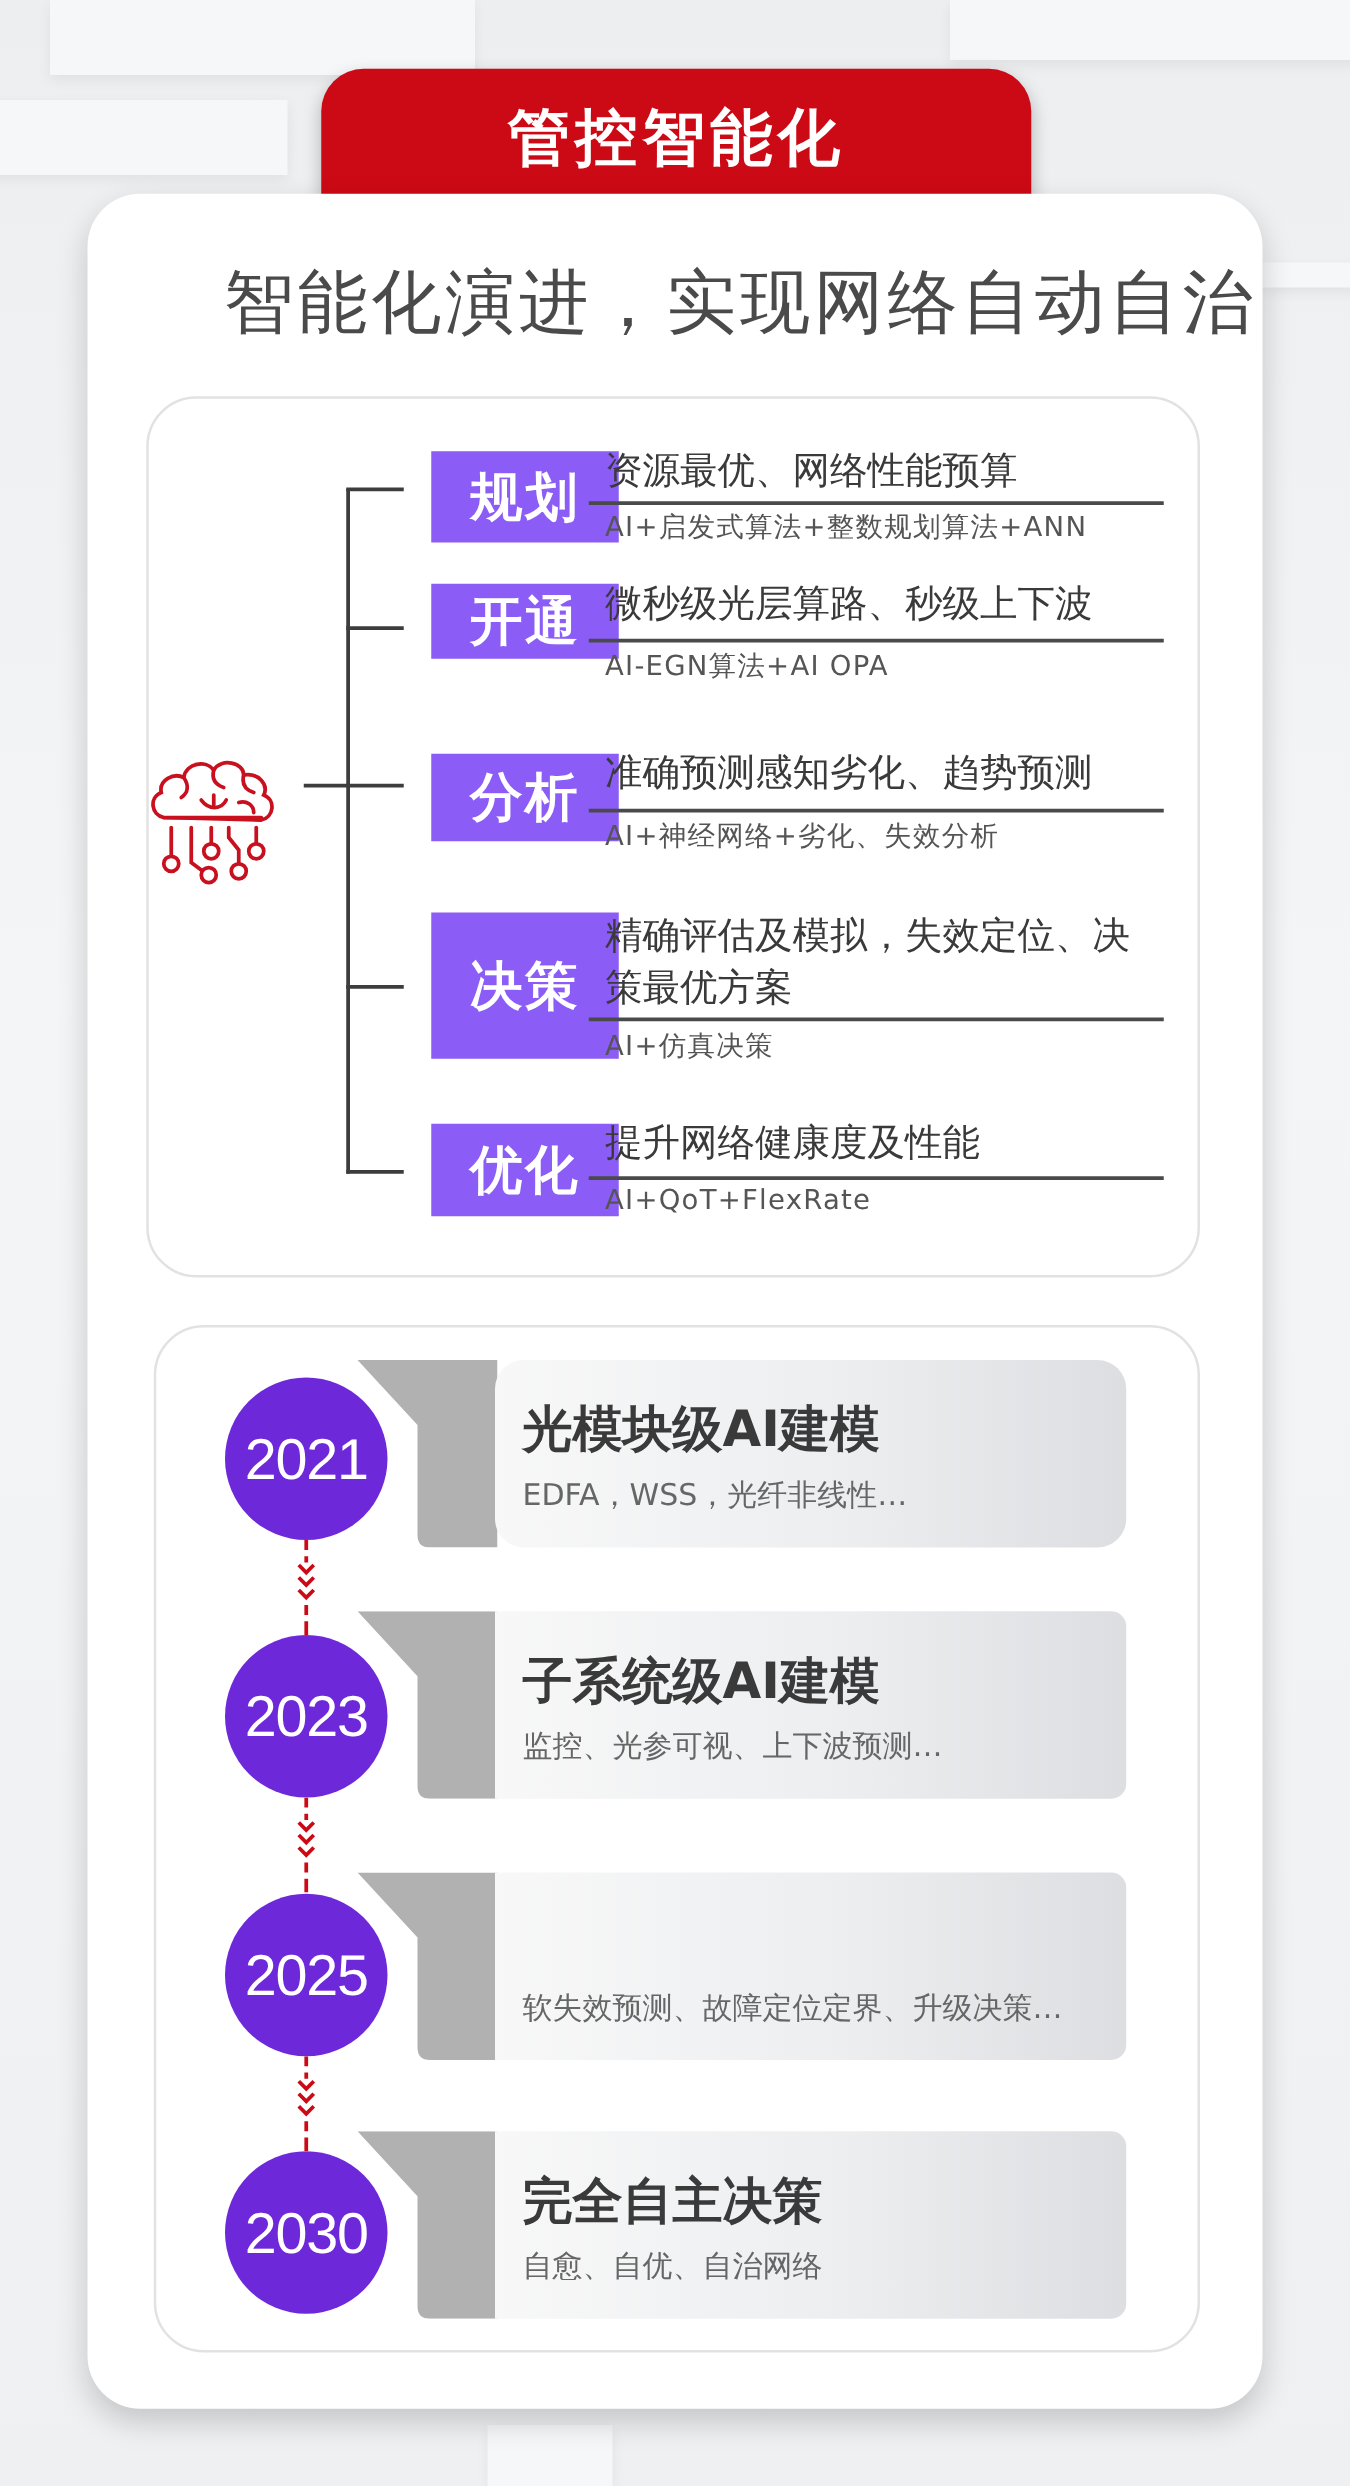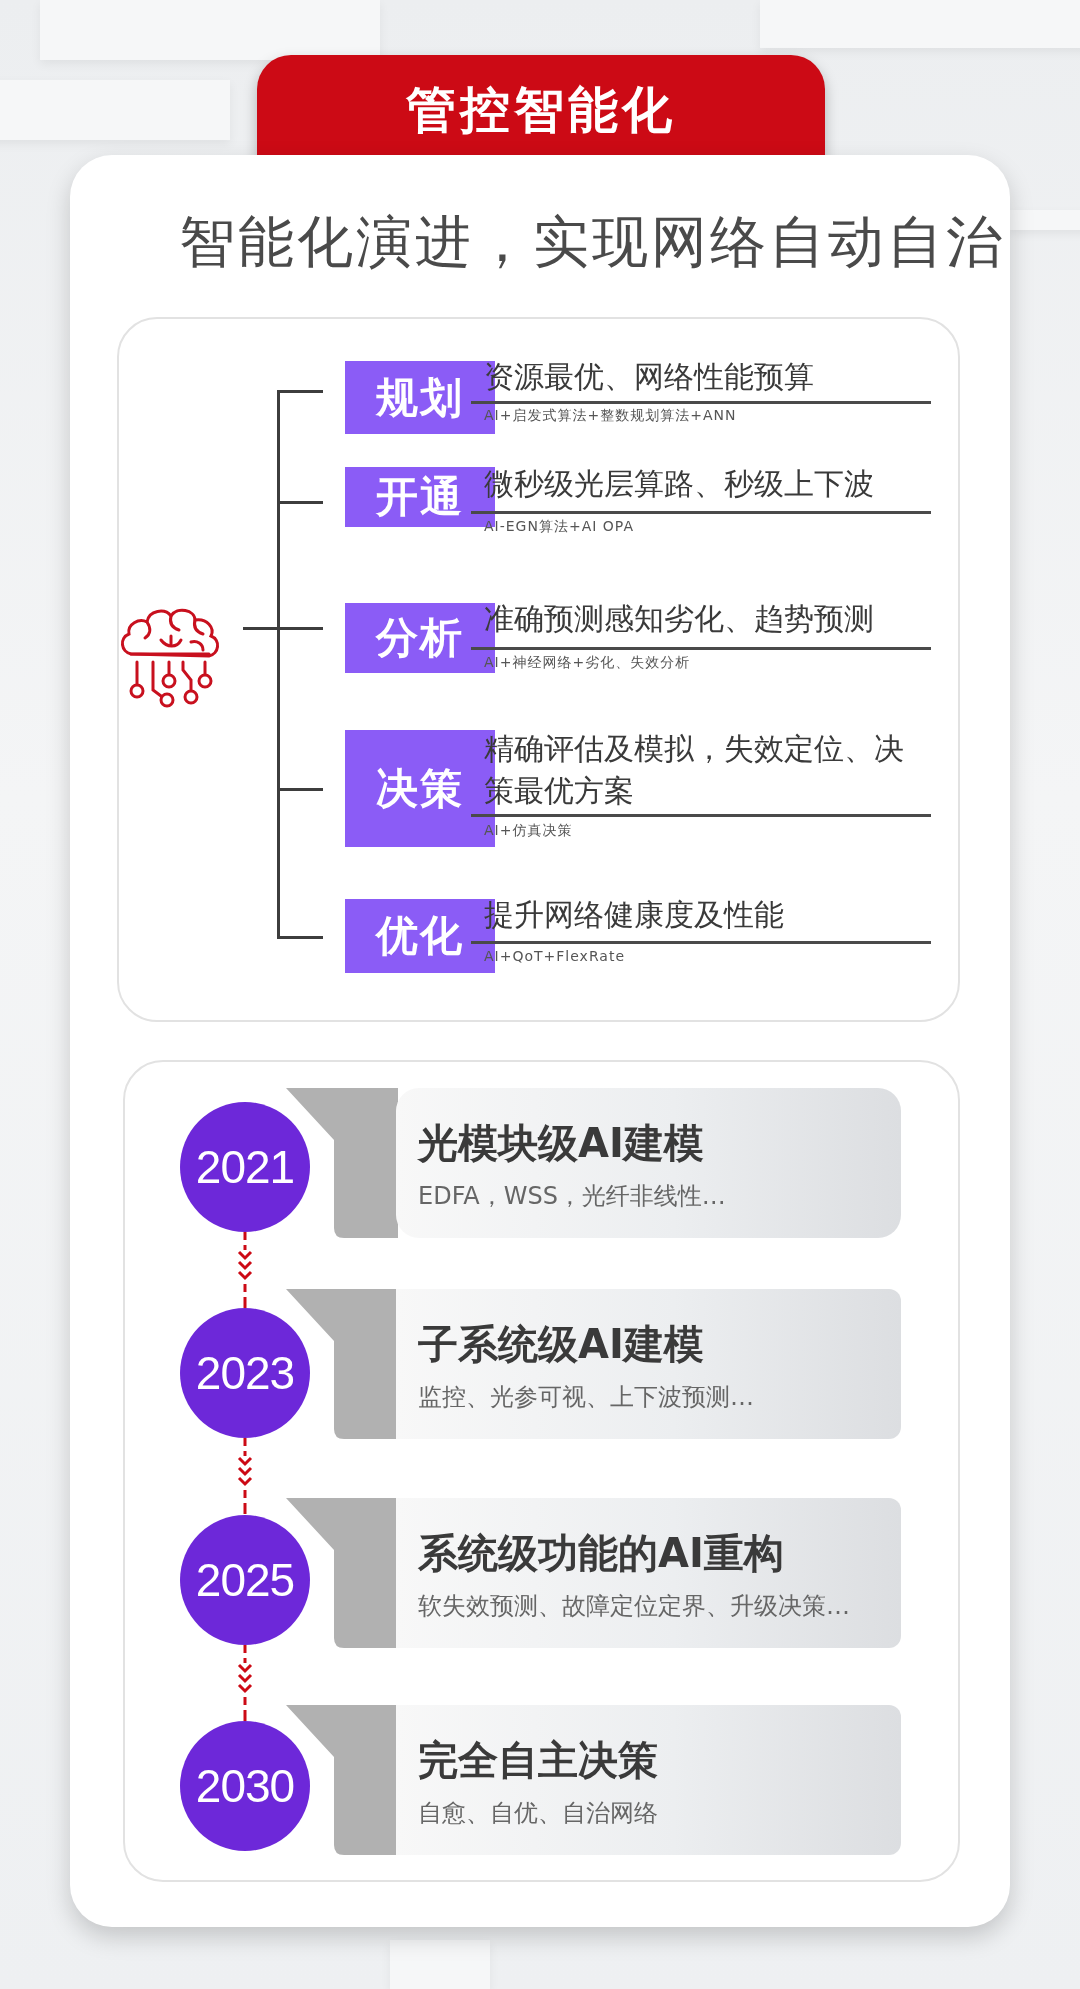--- a/index.html
+++ b/index.html
@@ -17,21 +17,21 @@
     font-size:56px;letter-spacing:3px;}
   .inner1{position:absolute;left:117px;top:317px;width:843px;height:705px;border:2px solid #e2e2e2;
     border-radius:40px;box-sizing:border-box;background:#fff;}
   .vline{position:absolute;left:277px;top:391px;width:3px;height:548px;background:#3d3d3d;}
   .arm{position:absolute;left:277px;width:46px;height:3px;background:#3d3d3d;}
   .brainarm{position:absolute;left:243px;top:627px;width:36px;height:3px;background:#3d3d3d;}
   .lbox{position:absolute;left:321px;width:150px;background:#8b5cf6;color:#fff;font-weight:bold;
     font-size:42px;display:flex;align-items:center;justify-content:center;letter-spacing:2px;margin-left:24px;}
   .hd{position:absolute;left:484px;width:450px;color:#3a3a3a;font-size:30px;font-weight:normal;line-height:38px;}
   .div{position:absolute;left:471px;width:460px;height:3px;background:#4a4a4a;}
-  .sub{position:absolute;left:484px;color:#555;font-size:14px;letter-spacing:1px;white-space:nowrap;}
+  .sub{position:absolute;left:484px;color:#555;font-size:22px;letter-spacing:1px;white-space:nowrap;}
   .brain{position:absolute;left:117px;top:600px;width:112px;height:112px;}
   .inner2{position:absolute;left:123px;top:1060px;width:837px;height:822px;border:2px solid #e2e2e2;
     border-radius:40px;box-sizing:border-box;background:#fff;}
   .circle{position:absolute;width:130px;height:130px;border-radius:50%;background:#6d28d9;color:#fff;
     font-family:"Liberation Sans",sans-serif;font-size:46px;display:flex;align-items:center;justify-content:center;
     letter-spacing:-1px;}
   .tabshape{position:absolute;left:286px;width:112px;height:150px;}
   .tlbox{position:absolute;left:396px;width:505px;height:150px;border-radius:0 12px 12px 0;
     background:linear-gradient(90deg,#f8f8f8 0%,#eceef0 55%,#dcdee1 100%);}
   .tltitle{position:absolute;left:22px;top:28px;font-size:40px;font-weight:bold;color:#3a3a3a;white-space:nowrap;}
@@ -143,21 +143,20 @@
 <div class="tlbox" style="top:1289px;">
   <div class="tltitle">子系统级AI建模</div>
   <div class="tlsub">监控、光参可视、上下波预测…</div>
 </div>
 <div class="circle" style="left:180px;top:1308px;">2023</div>
 
 <svg class="tabshape" style="top:1498px;" viewBox="0 0 112 150">
     <path d="M0 0 L112 0 L112 150 L58 150 Q48 150 48 140 L48 52 Z" fill="#b1b1b1"></path>
   </svg>
 <div class="tlbox" style="top:1498px;">
-  <div class="tltitle">系统级功能的AI重构</div>
   <div class="tlsub">软失效预测、故障定位定界、升级决策…</div>
 </div>
 <div class="circle" style="left:180px;top:1515px;">2025</div>
 
 <svg class="tabshape" style="top:1705px;" viewBox="0 0 112 150">
     <path d="M0 0 L112 0 L112 150 L58 150 Q48 150 48 140 L48 52 Z" fill="#b1b1b1"></path>
   </svg>
 <div class="tlbox" style="top:1705px;">
   <div class="tltitle">完全自主决策</div>
   <div class="tlsub">自愈、自优、自治网络</div>

